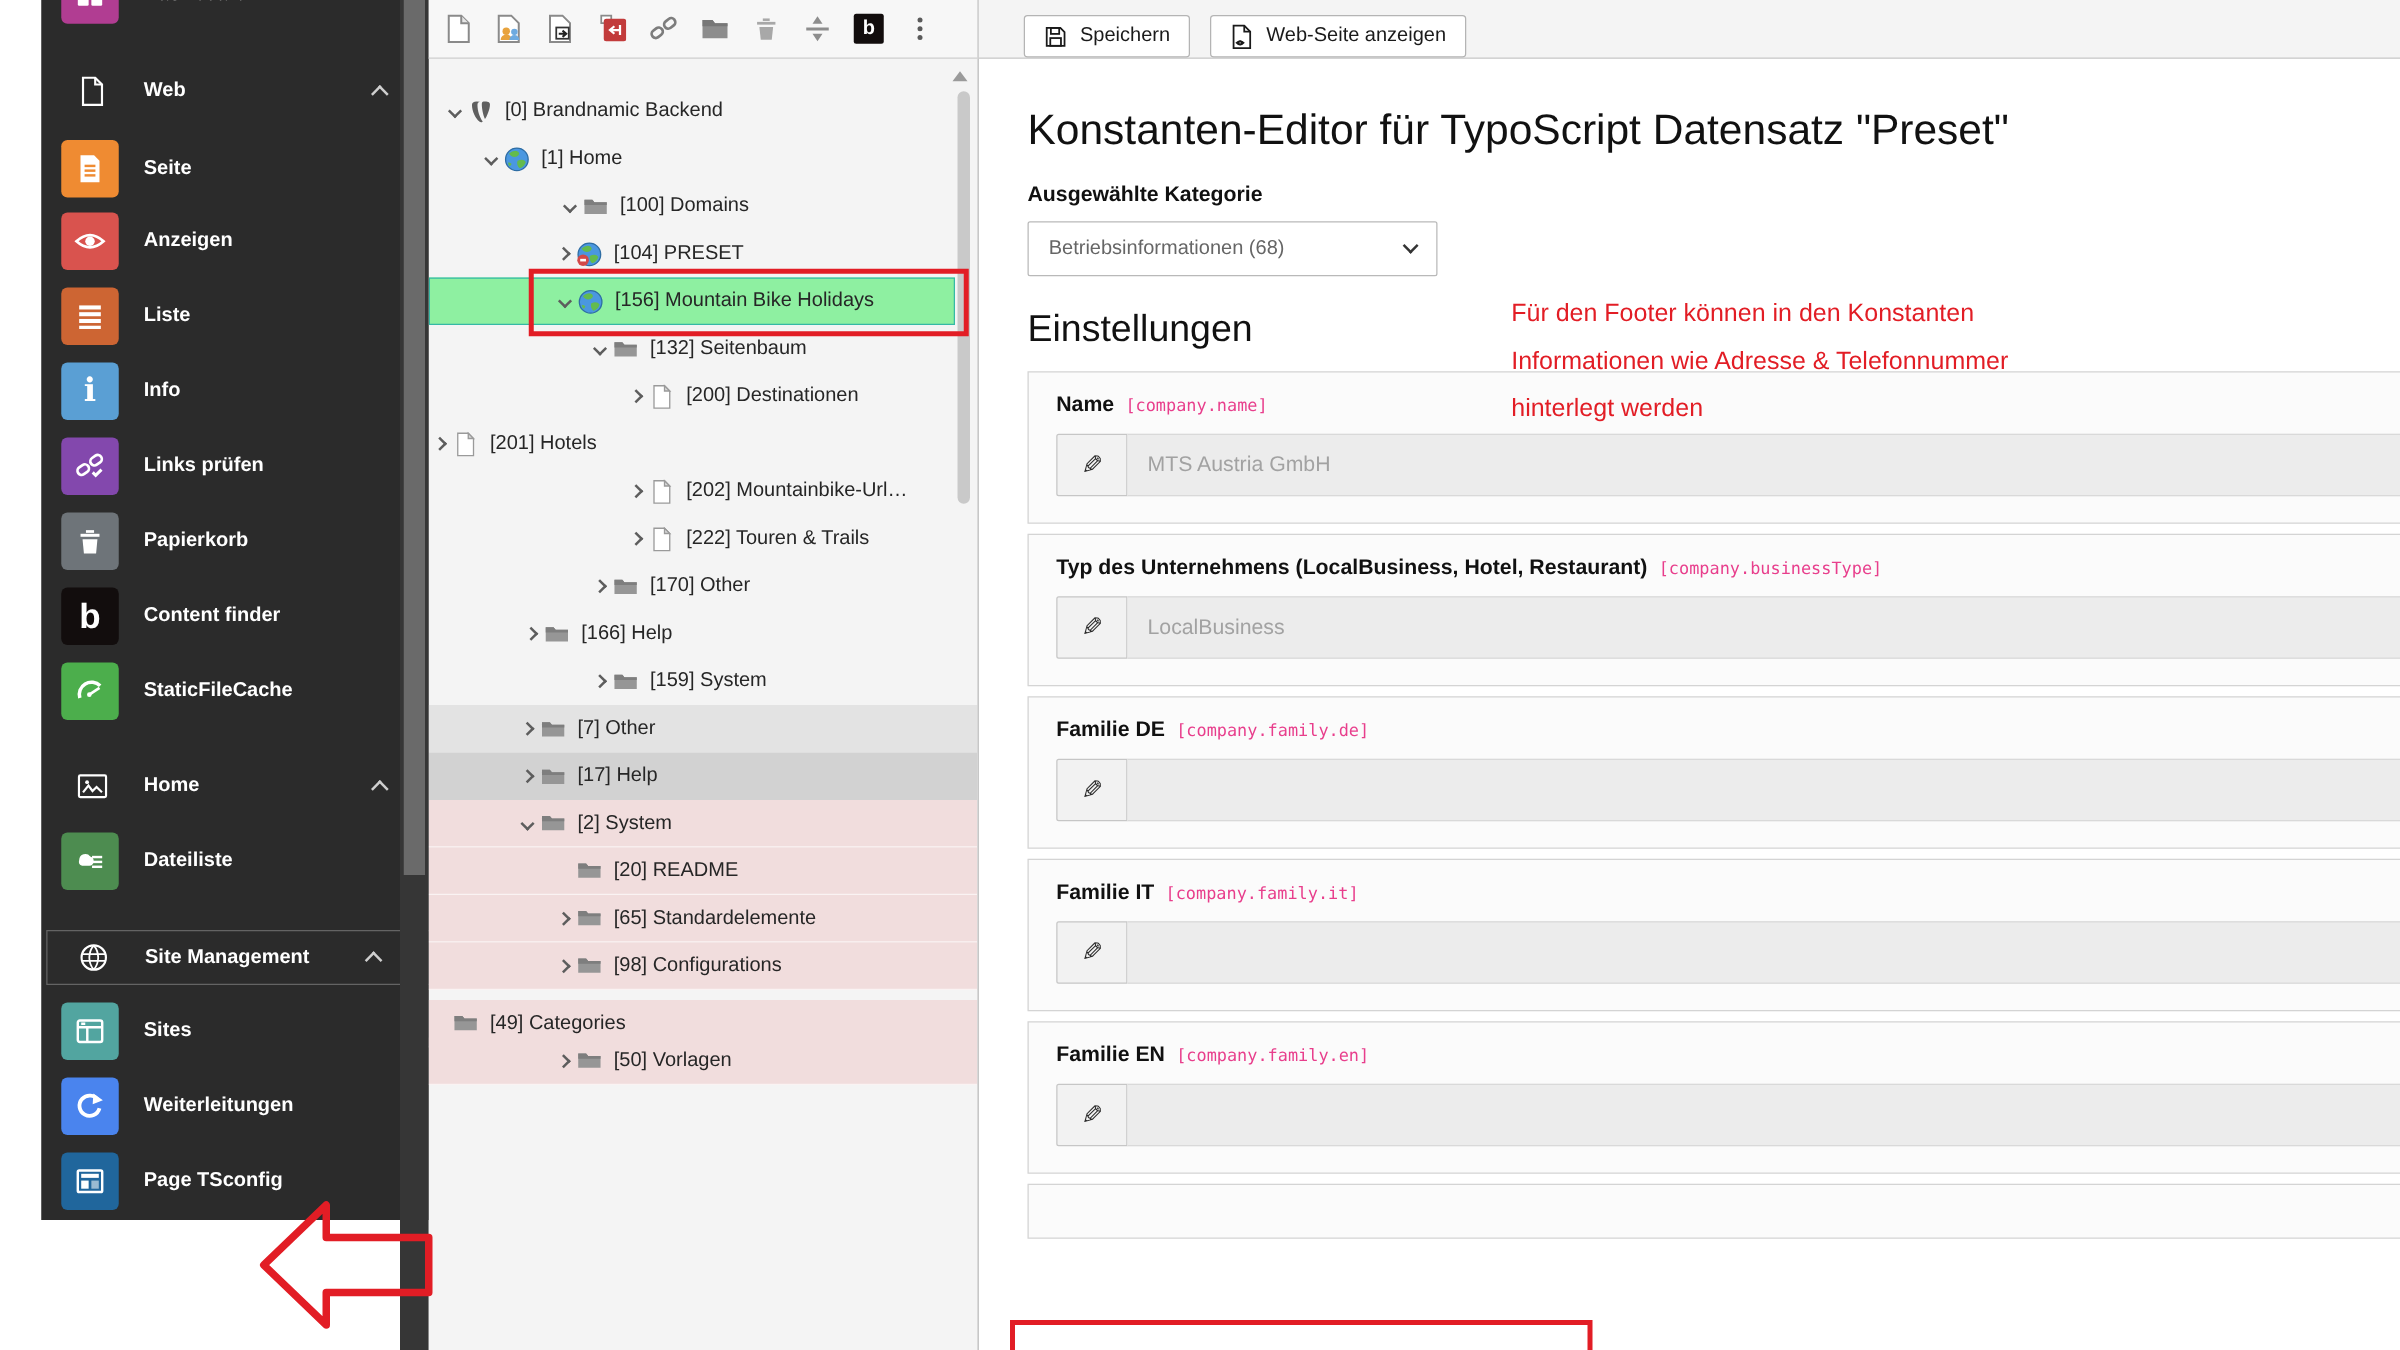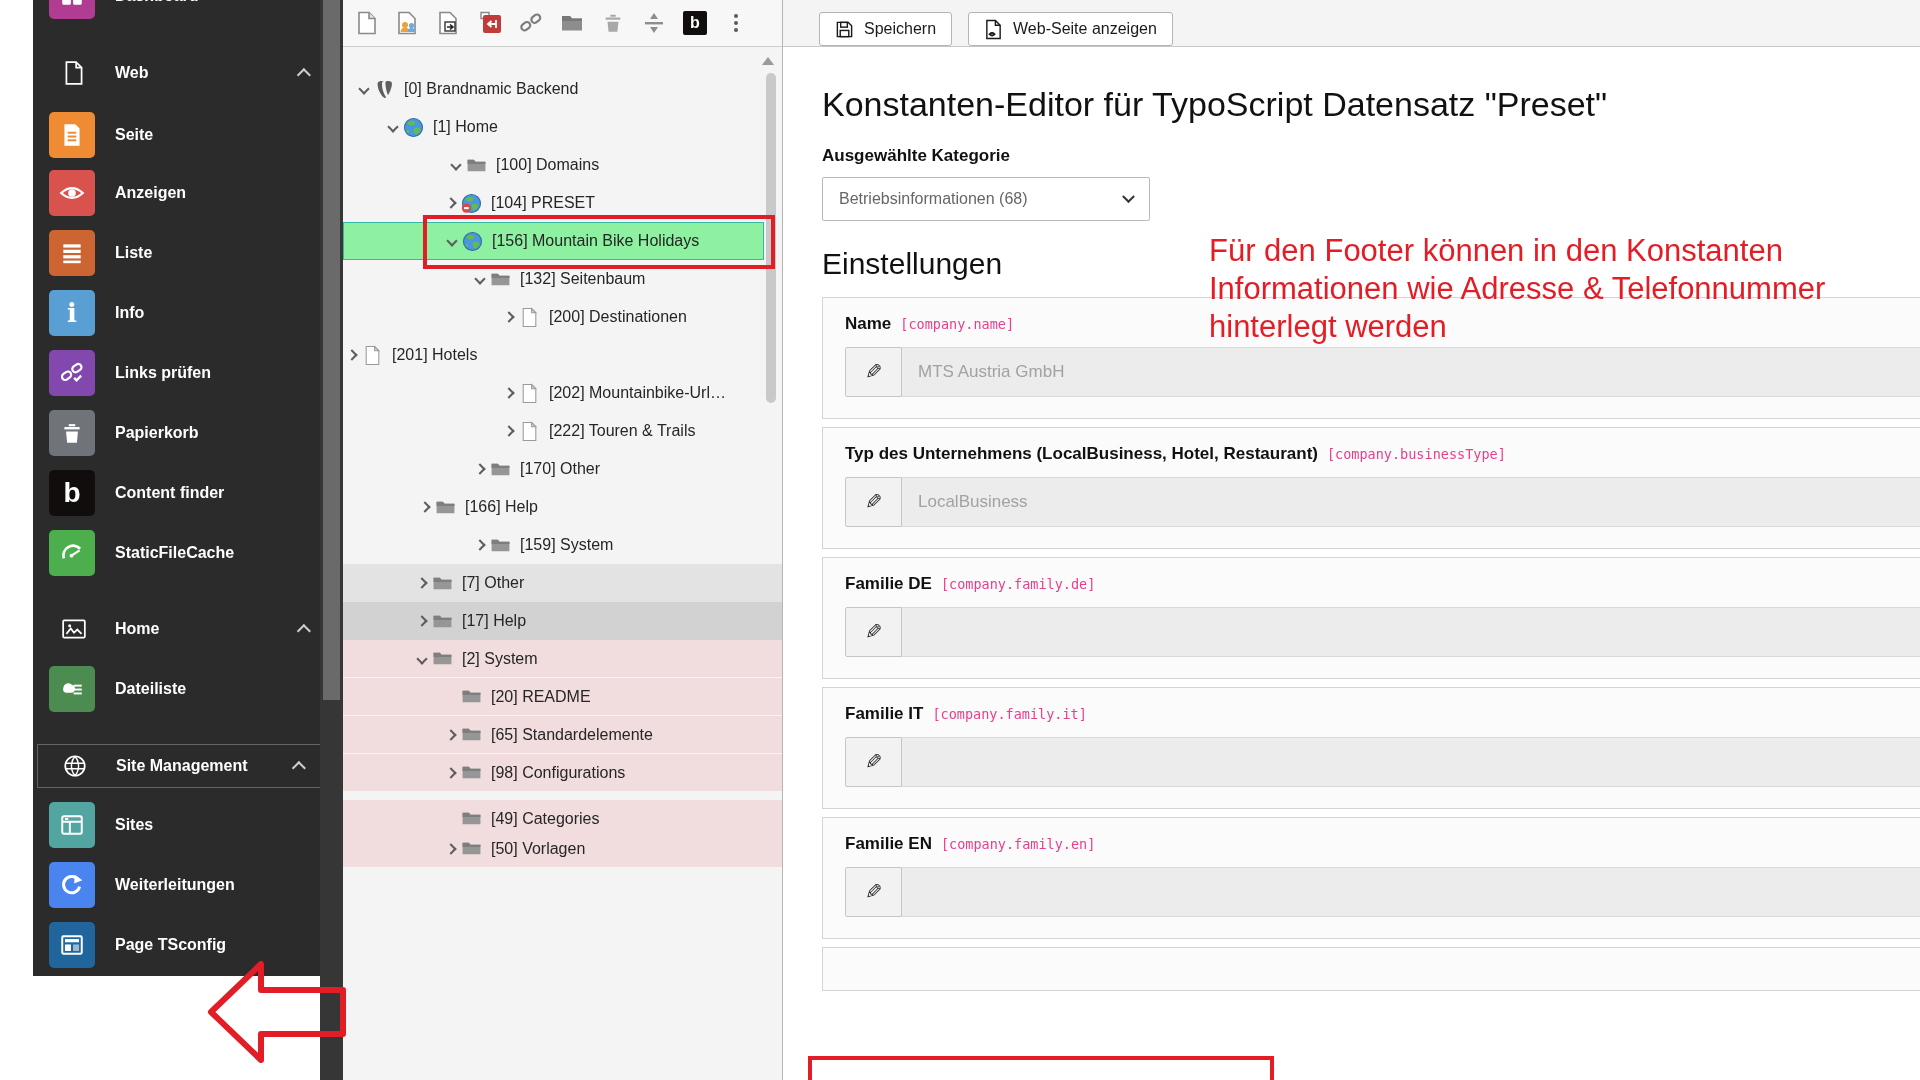--- a/index.html
+++ b/index.html
@@ -95,21 +95,21 @@
   .pencil-btn span { transform:scaleX(-1); }
   .field-input { flex:1; height:50px; background:#ececec; border:1px solid #d9d9d9;
                  border-left:none; font-size:17px; color:#9d9d9d; padding-left:16px;
                  font-family:"Liberation Sans",sans-serif; outline:none; }
   .field-input::placeholder { color:#a2a2a2; opacity:1; }
   .card.stub { height:44px; }
 
   
   .anno { position:absolute; pointer-events:none; }
   .anno-box { border:4px solid #e21d25; }
-  #anno-note { left:1209px; top:232px; color:#e21d25; font-size:31px; line-height:38px;
+  #anno-note { left:1209px; top:232px; color:#e21d25; font-size:20px; line-height:38px;
                font-weight:400; white-space:nowrap; }
   svg.icon { display:block; }
 </style>
 </head>
 <body>
 
 <div class="sidebar">
 
   <div class="mrow" style="top:-33px">
     <span class="micon" style="background:#b13d92">
@@ -579,21 +579,21 @@
     <div class="trow pink" style="top:707px;padding-left:99px">
       <span class="tchev right"></span>
       <span class="ticon">
           <svg class="icon" width="21" height="21" viewBox="0 0 20 20">
             <path d="M1.5 4.5 h6 l1.6 2 H18.5 v9 H1.5 Z" fill="#969696"></path>
             <path d="M1.5 4.5 h6 l1.6 2 H18.5 v2 H1.5 Z" fill="#7e7e7e"></path>
           </svg>
         </span>
       <span class="tlabel">[98] Configurations</span>
     </div>
-    <div class="trow pink" style="top:753px;padding-left:99px">
+    <div class="trow pink" style="top:753px;">
       <span class="tchev none"></span>
       <span class="ticon">
           <svg class="icon" width="21" height="21" viewBox="0 0 20 20">
             <path d="M1.5 4.5 h6 l1.6 2 H18.5 v9 H1.5 Z" fill="#969696"></path>
             <path d="M1.5 4.5 h6 l1.6 2 H18.5 v2 H1.5 Z" fill="#7e7e7e"></path>
           </svg>
         </span>
       <span class="tlabel">[49] Categories</span>
     </div>
     <div class="trow pink" style="top:783px;padding-left:99px">

